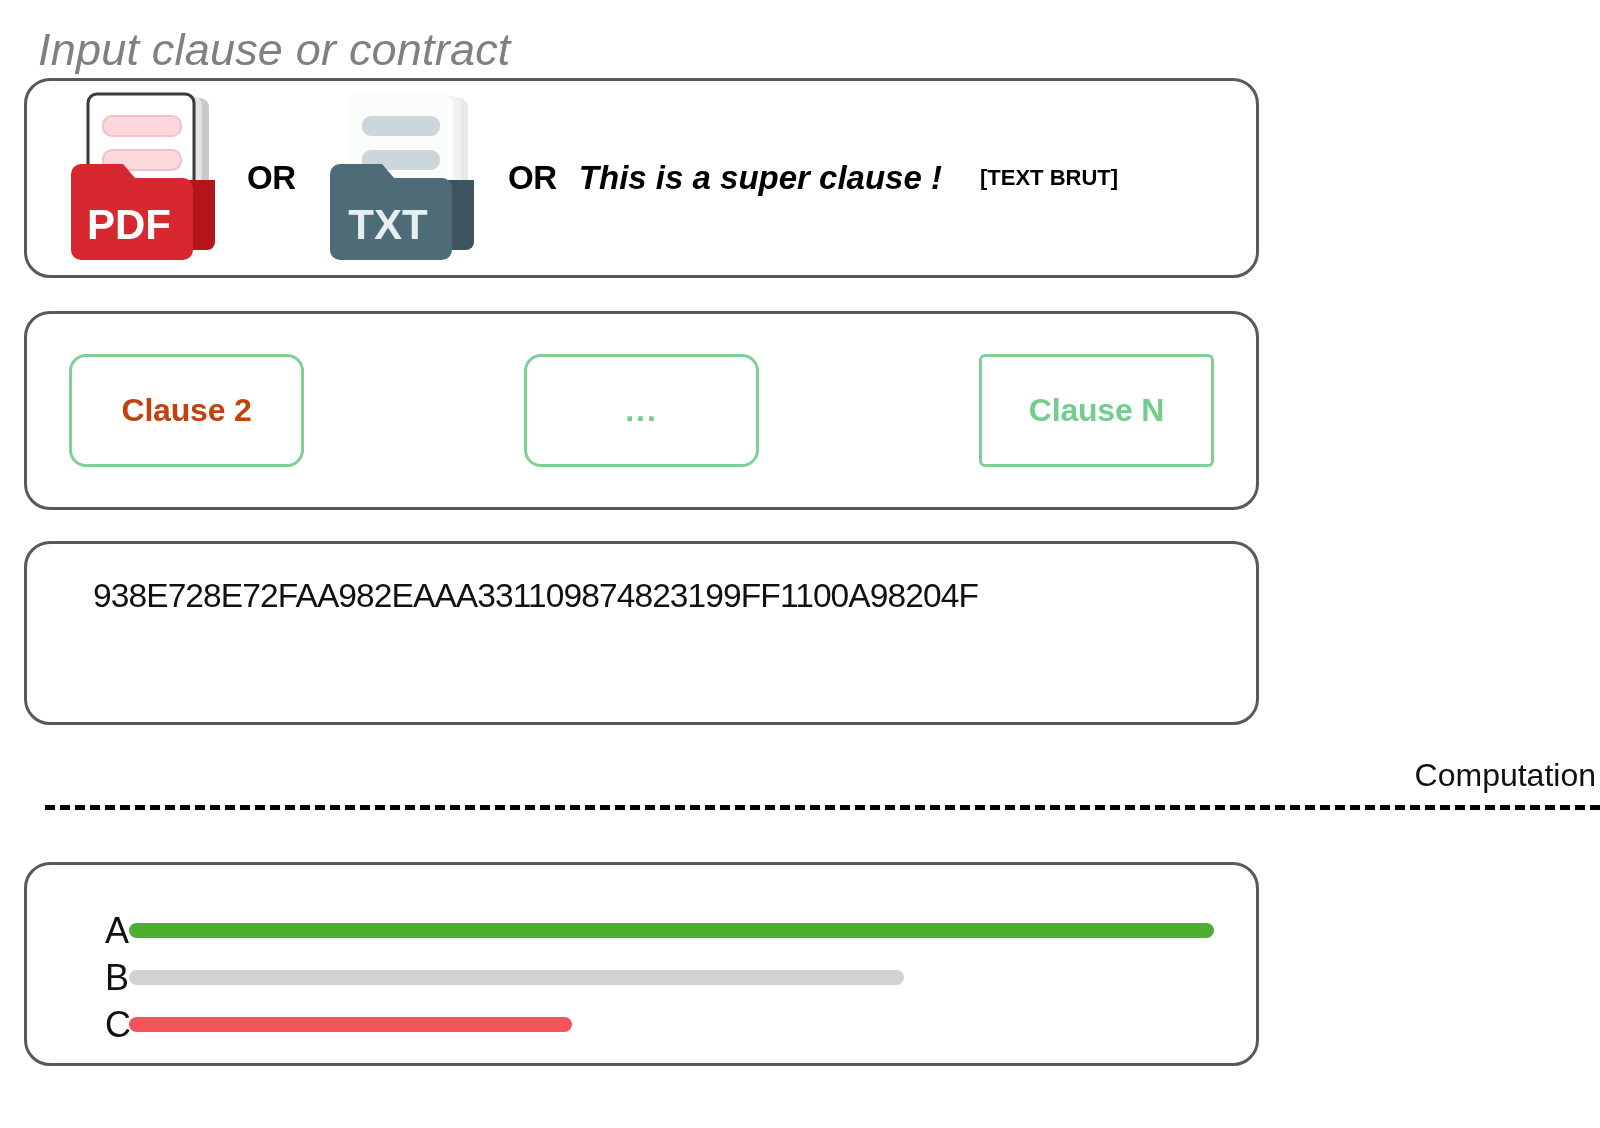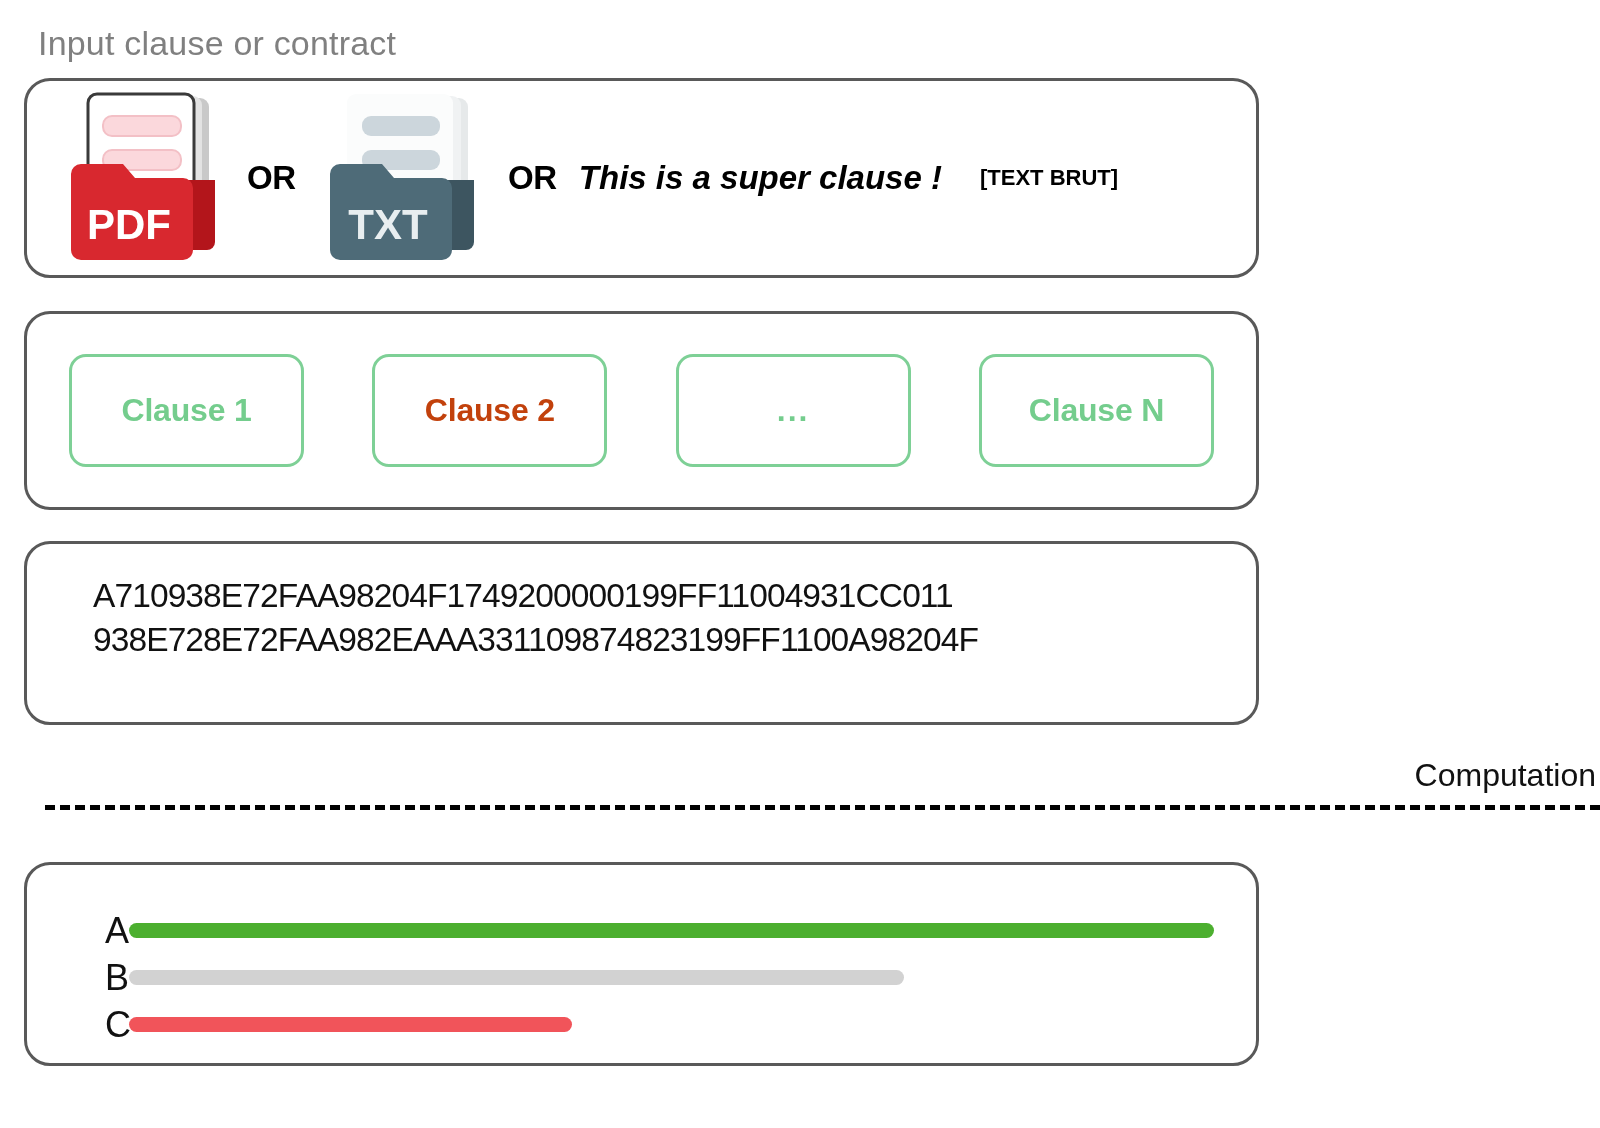--- a/index.html
+++ b/index.html
@@ -13,24 +13,25 @@
     font-family: "Liberation Sans", sans-serif;
     position: relative;
     overflow: hidden;
   }
 
   
   .section-title {
     position: absolute;
     left: 38px;
     top: 24px;
-    font-size: 34px;
+    font-size: 45px;
     color: #808080;
     letter-spacing: 0.2px;
     white-space: nowrap;
+    font-style: italic;
   }
 
   
   .panel {
     position: absolute;
     background: #ffffff;
     border: 3px solid #595959;
     border-radius: 26px;
     box-sizing: border-box;
   }
@@ -239,37 +240,33 @@
 
     <span class="sample-text" style="margin-right:38px;">This is a super clause !</span>
 
     <span class="brut-text">[TEXT BRUT]</span>
   </div>
 </div>
 
 <div class="panel" id="clause-panel" style="border-color: rgb(89, 89, 89);">
   <div class="clause-row">
     <div class="clause-box" style="border-color: rgb(126, 208, 150);">
-      <span class="clause-label" style="color: rgb(116, 205, 141);">Clause 1</span>
-    </div>
-    <div class="clause-box" style="border-color: rgb(126, 208, 150);">
       <span class="clause-label" style="color: #c2410c;">Clause 2</span>
     </div>
     <div class="clause-box" style="border-color: rgb(126, 208, 150);">
       <span class="clause-label ellipsis" style="color: rgb(116, 205, 141);">...</span>
     </div>
-    <div class="clause-box" style="border-color: rgb(126, 208, 150);">
+    <div class="clause-box" style="border-color: rgb(126, 208, 150); border-radius: 6px;">
       <span class="clause-label" style="color: rgb(116, 205, 141);">Clause N</span>
     </div>
   </div>
 </div>
 
 <div class="panel" id="hash-panel" style="border-color: rgb(89, 89, 89);">
   <div class="hash-lines">
-    <div class="hash-line">A710938E72FAA98204F1749200000199FF11004931CC011</div>
     <div class="hash-line">938E728E72FAA982EAAA331109874823199FF1100A98204F</div>
   </div>
 </div>
 
 <div id="computation-label">Computation</div>
 <div id="computation-divider"></div>
 
 <div class="panel" id="results-panel" style="border-color: rgb(89, 89, 89);">
   <div class="bar-rows">
 

